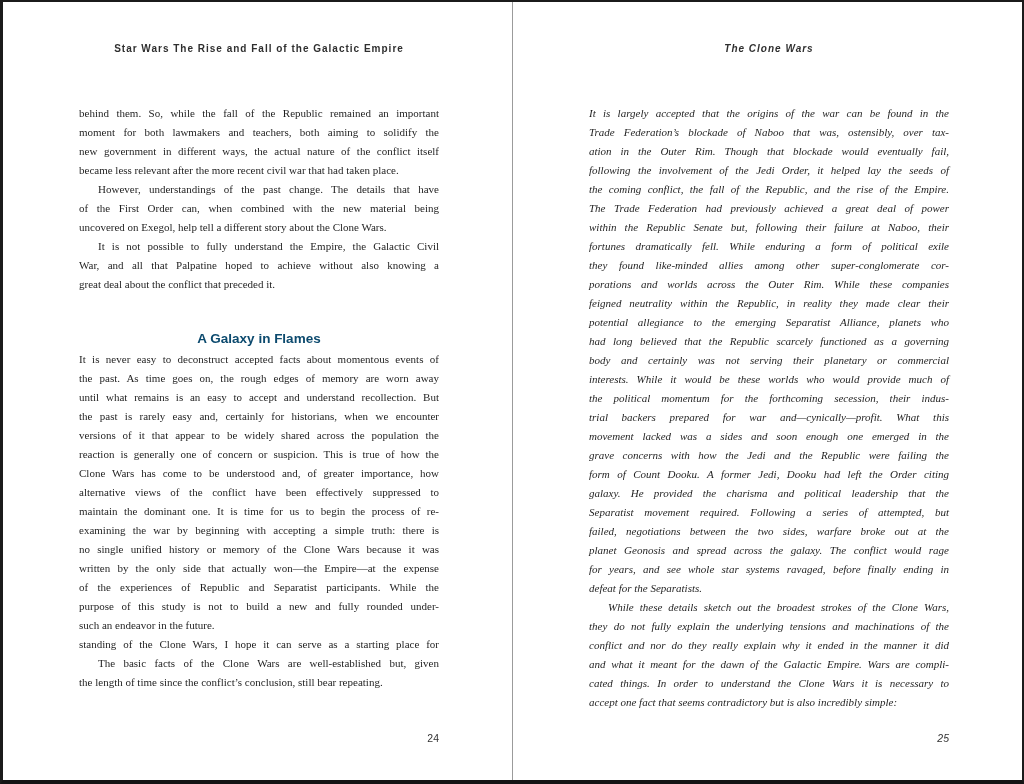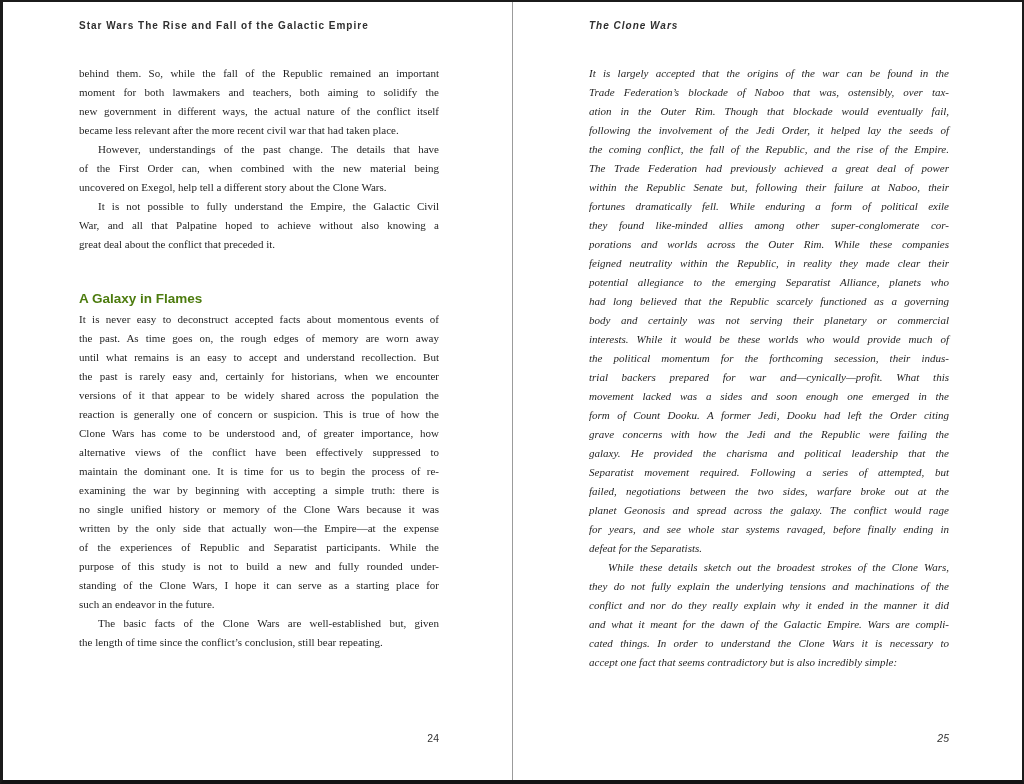--- a/index.html
+++ b/index.html
@@ -24,50 +24,51 @@
   }
   .page {
     position: absolute;
     top: 0;
     width: 360px;
     height: 780px;
   }
   .page-left  { left: 76px; }
   .page-right { left: 586px; font-style: italic; }
   .running-head {
-    margin-top: 17px;
-    text-align: left;
+    margin-top: 40px;
+    text-align: center;
     font-family: "Liberation Sans", sans-serif;
     font-weight: 700;
     font-size: 10px;
     line-height: 14px;
     letter-spacing: 1px;
     color: #2f2f2f;
   }
   .body-text {
-    margin-top: 31px;
+    margin-top: 48px;
     font-size: 11px;
     line-height: 19px;
     color: #1f1f1f;
   }
   .para { margin: 0; }
   .ln {
     text-align: justify;
     text-align-last: justify;
     min-height: 19px;
   }
   .ln.last { text-align-last: left; }
   .ln.ind  { text-indent: 19px; }
   .section-heading {
     margin: 36px 0 3px 0;
     font-family: "Liberation Sans", sans-serif;
     font-weight: 700;
     font-size: 13.5px;
     line-height: 17px;
-    color: #4d7c0f;
+    color: #0c4a6e;
+    text-align: center;
   }
   .page-number {
     position: absolute;
     top: 730px;
     left: 0;
     width: 100%;
     text-align: right;
     font-family: "Liberation Sans", sans-serif;
     font-size: 10.5px;
     color: #333333;
@@ -106,22 +107,22 @@
           <div class="ln">versions of it that appear to be widely shared across the population the</div>
           <div class="ln">reaction is generally one of concern or suspicion. This is true of how the</div>
           <div class="ln">Clone Wars has come to be understood and, of greater importance, how</div>
           <div class="ln">alternative views of the conflict have been effectively suppressed to</div>
           <div class="ln">maintain the dominant one. It is time for us to begin the process of re-</div>
           <div class="ln">examining the war by beginning with accepting a simple truth: there is</div>
           <div class="ln">no single unified history or memory of the Clone Wars because it was</div>
           <div class="ln">written by the only side that actually won—the Empire—at the expense</div>
           <div class="ln">of the experiences of Republic and Separatist participants. While the</div>
           <div class="ln">purpose of this study is not to build a new and fully rounded under-</div>
+          <div class="ln last">such an endeavor in the future.</div>
           <div class="ln">standing of the Clone Wars, I hope it can serve as a starting place for</div>
-          <div class="ln last">such an endeavor in the future.</div>
         </div>
         <div class="para">
           <div class="ln ind">The basic facts of the Clone Wars are well-established but, given</div>
           <div class="ln last">the length of time since the conflict’s conclusion, still bear repeating.</div>
         </div>
       </div>
     <div class="page-number">24</div>
   </div>
 
   <div class="gutter-divider"></div>
@@ -141,22 +142,22 @@
           <div class="ln">they found like-minded allies among other super-conglomerate cor-</div>
           <div class="ln">porations and worlds across the Outer Rim. While these companies</div>
           <div class="ln">feigned neutrality within the Republic, in reality they made clear their</div>
           <div class="ln">potential allegiance to the emerging Separatist Alliance, planets who</div>
           <div class="ln">had long believed that the Republic scarcely functioned as a governing</div>
           <div class="ln">body and certainly was not serving their planetary or commercial</div>
           <div class="ln">interests. While it would be these worlds who would provide much of</div>
           <div class="ln">the political momentum for the forthcoming secession, their indus-</div>
           <div class="ln">trial backers prepared for war and—cynically—profit. What this</div>
           <div class="ln">movement lacked was a sides and soon enough one emerged in the</div>
+          <div class="ln">grave concerns with how the Jedi and the Republic were failing the</div>
           <div class="ln">form of Count Dooku. A former Jedi, Dooku had left the Order citing</div>
-          <div class="ln">grave concerns with how the Jedi and the Republic were failing the</div>
           <div class="ln">galaxy. He provided the charisma and political leadership that the</div>
           <div class="ln">Separatist movement required. Following a series of attempted, but</div>
           <div class="ln">failed, negotiations between the two sides, warfare broke out at the</div>
           <div class="ln">planet Geonosis and spread across the galaxy. The conflict would rage</div>
           <div class="ln">for years, and see whole star systems ravaged, before finally ending in</div>
           <div class="ln last">defeat for the Separatists.</div>
         </div>
         <div class="para">
           <div class="ln ind">While these details sketch out the broadest strokes of the Clone Wars,</div>
           <div class="ln">they do not fully explain the underlying tensions and machinations of the</div>

